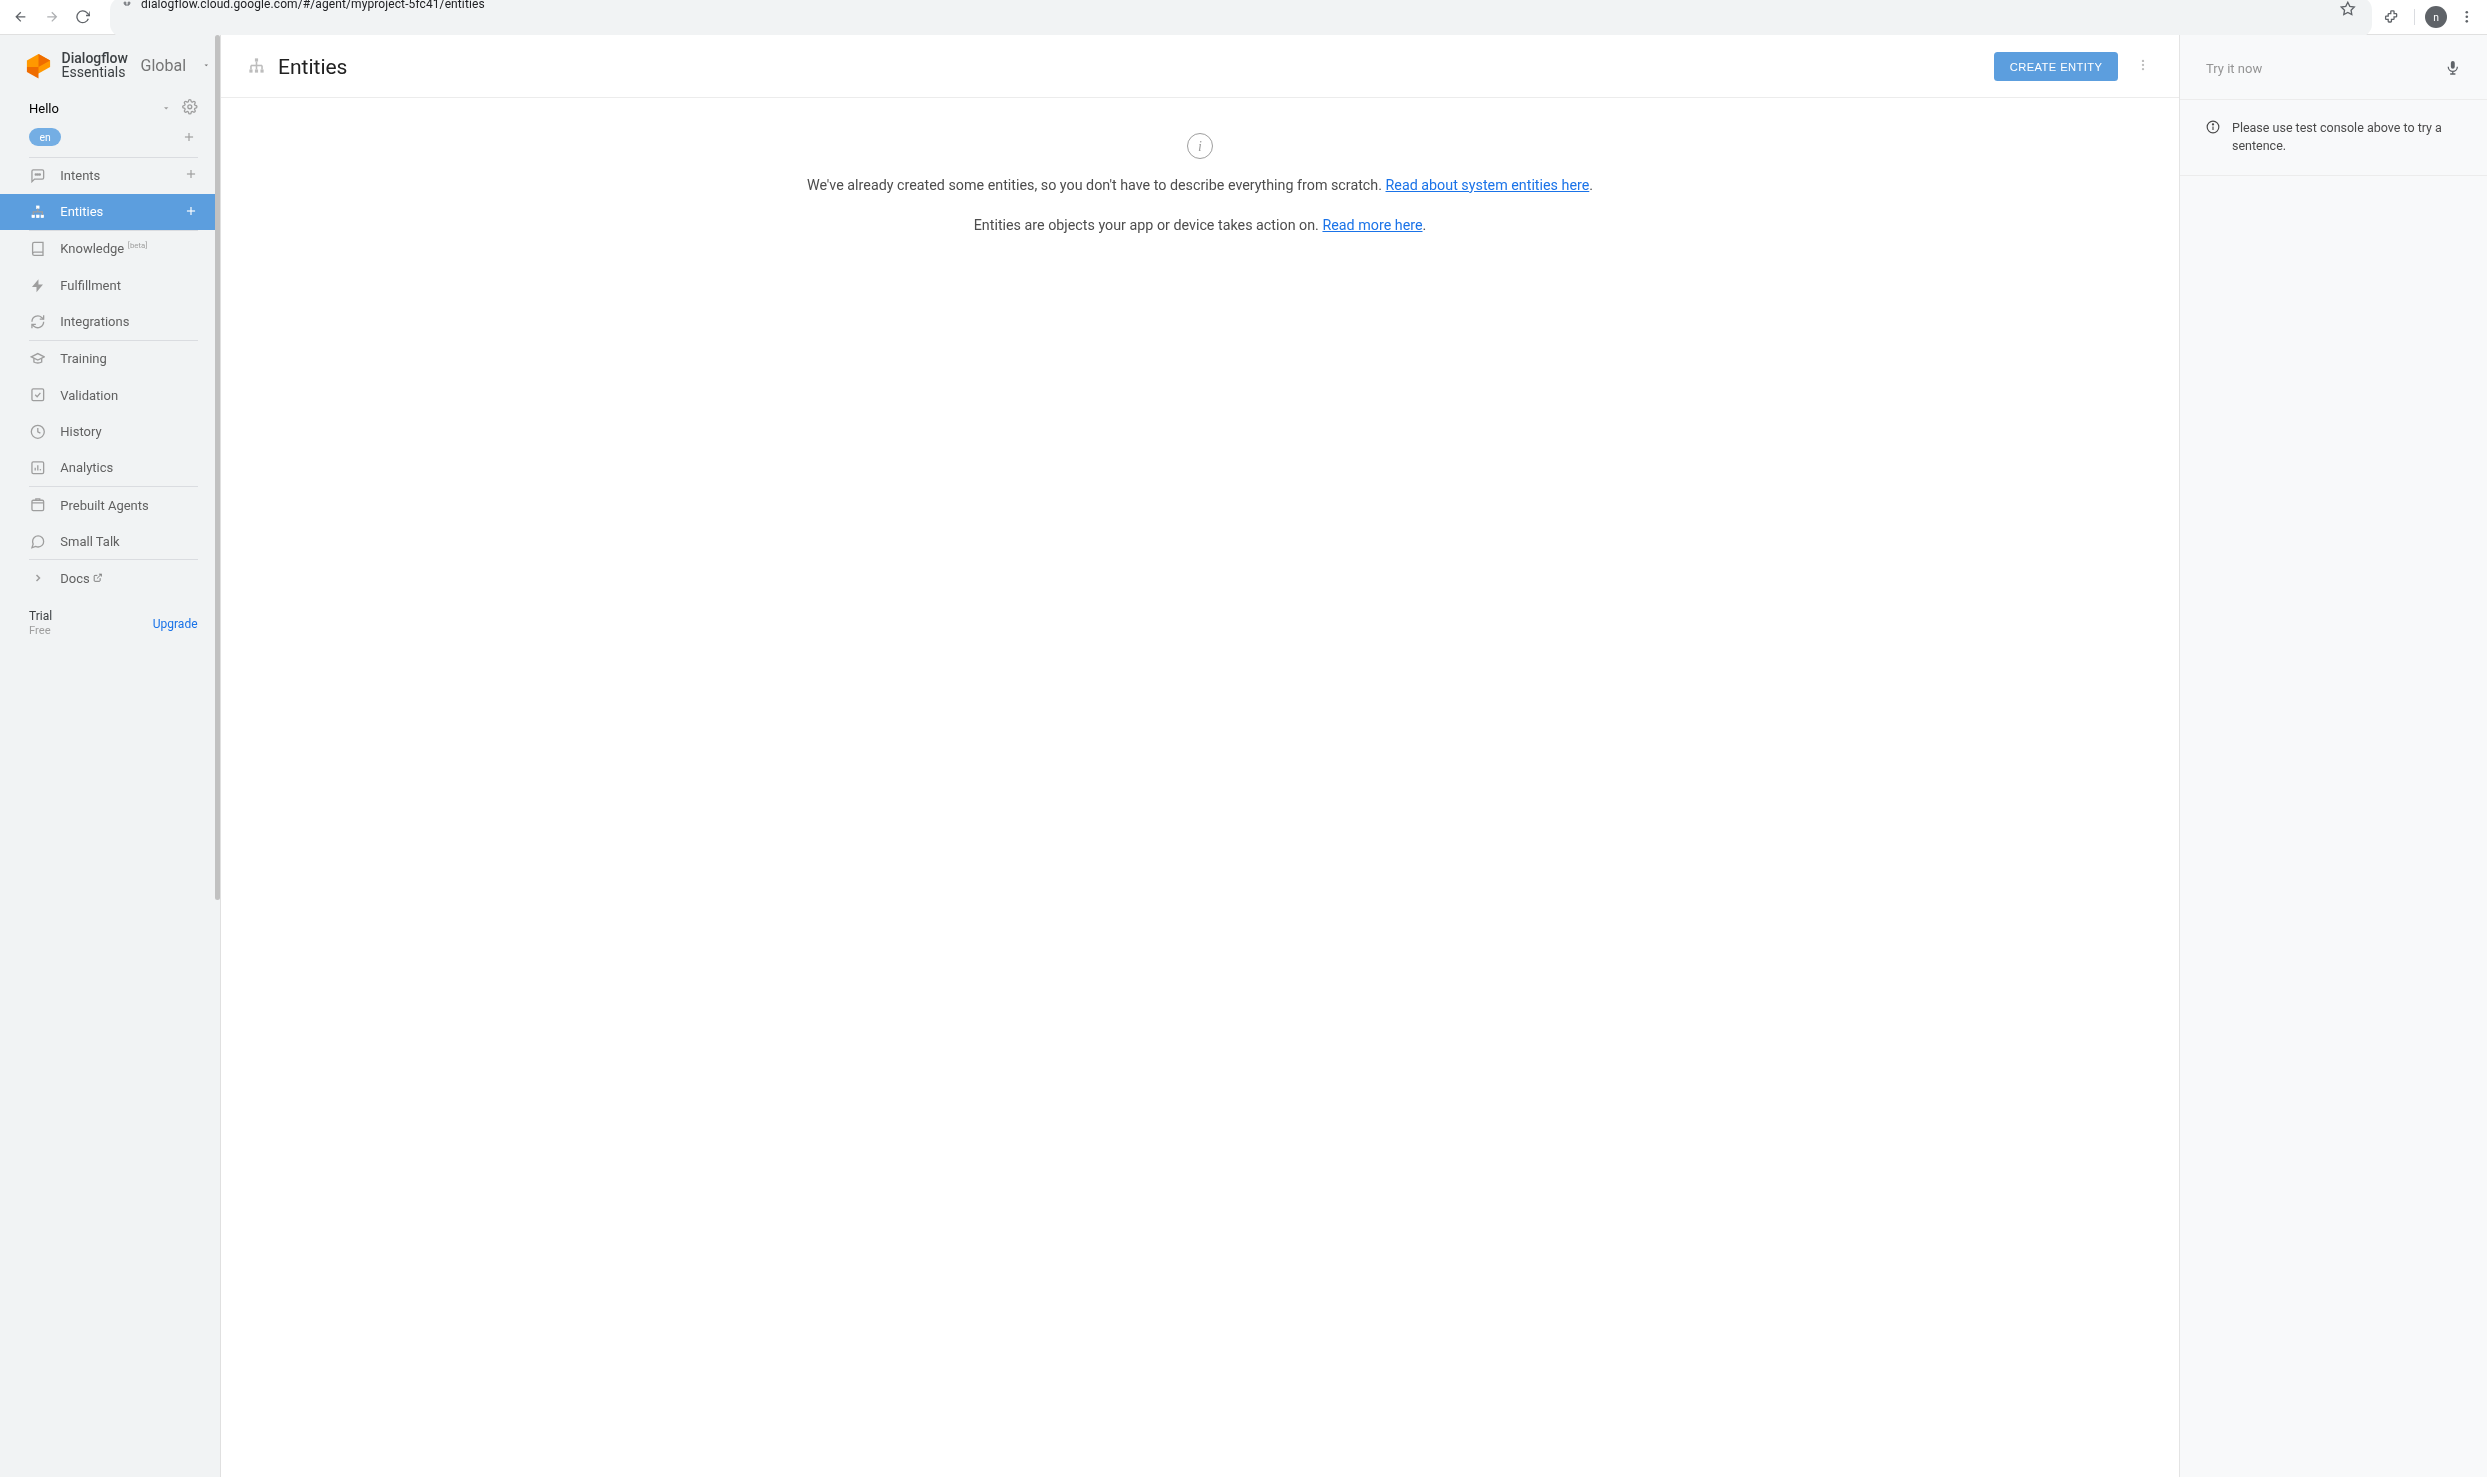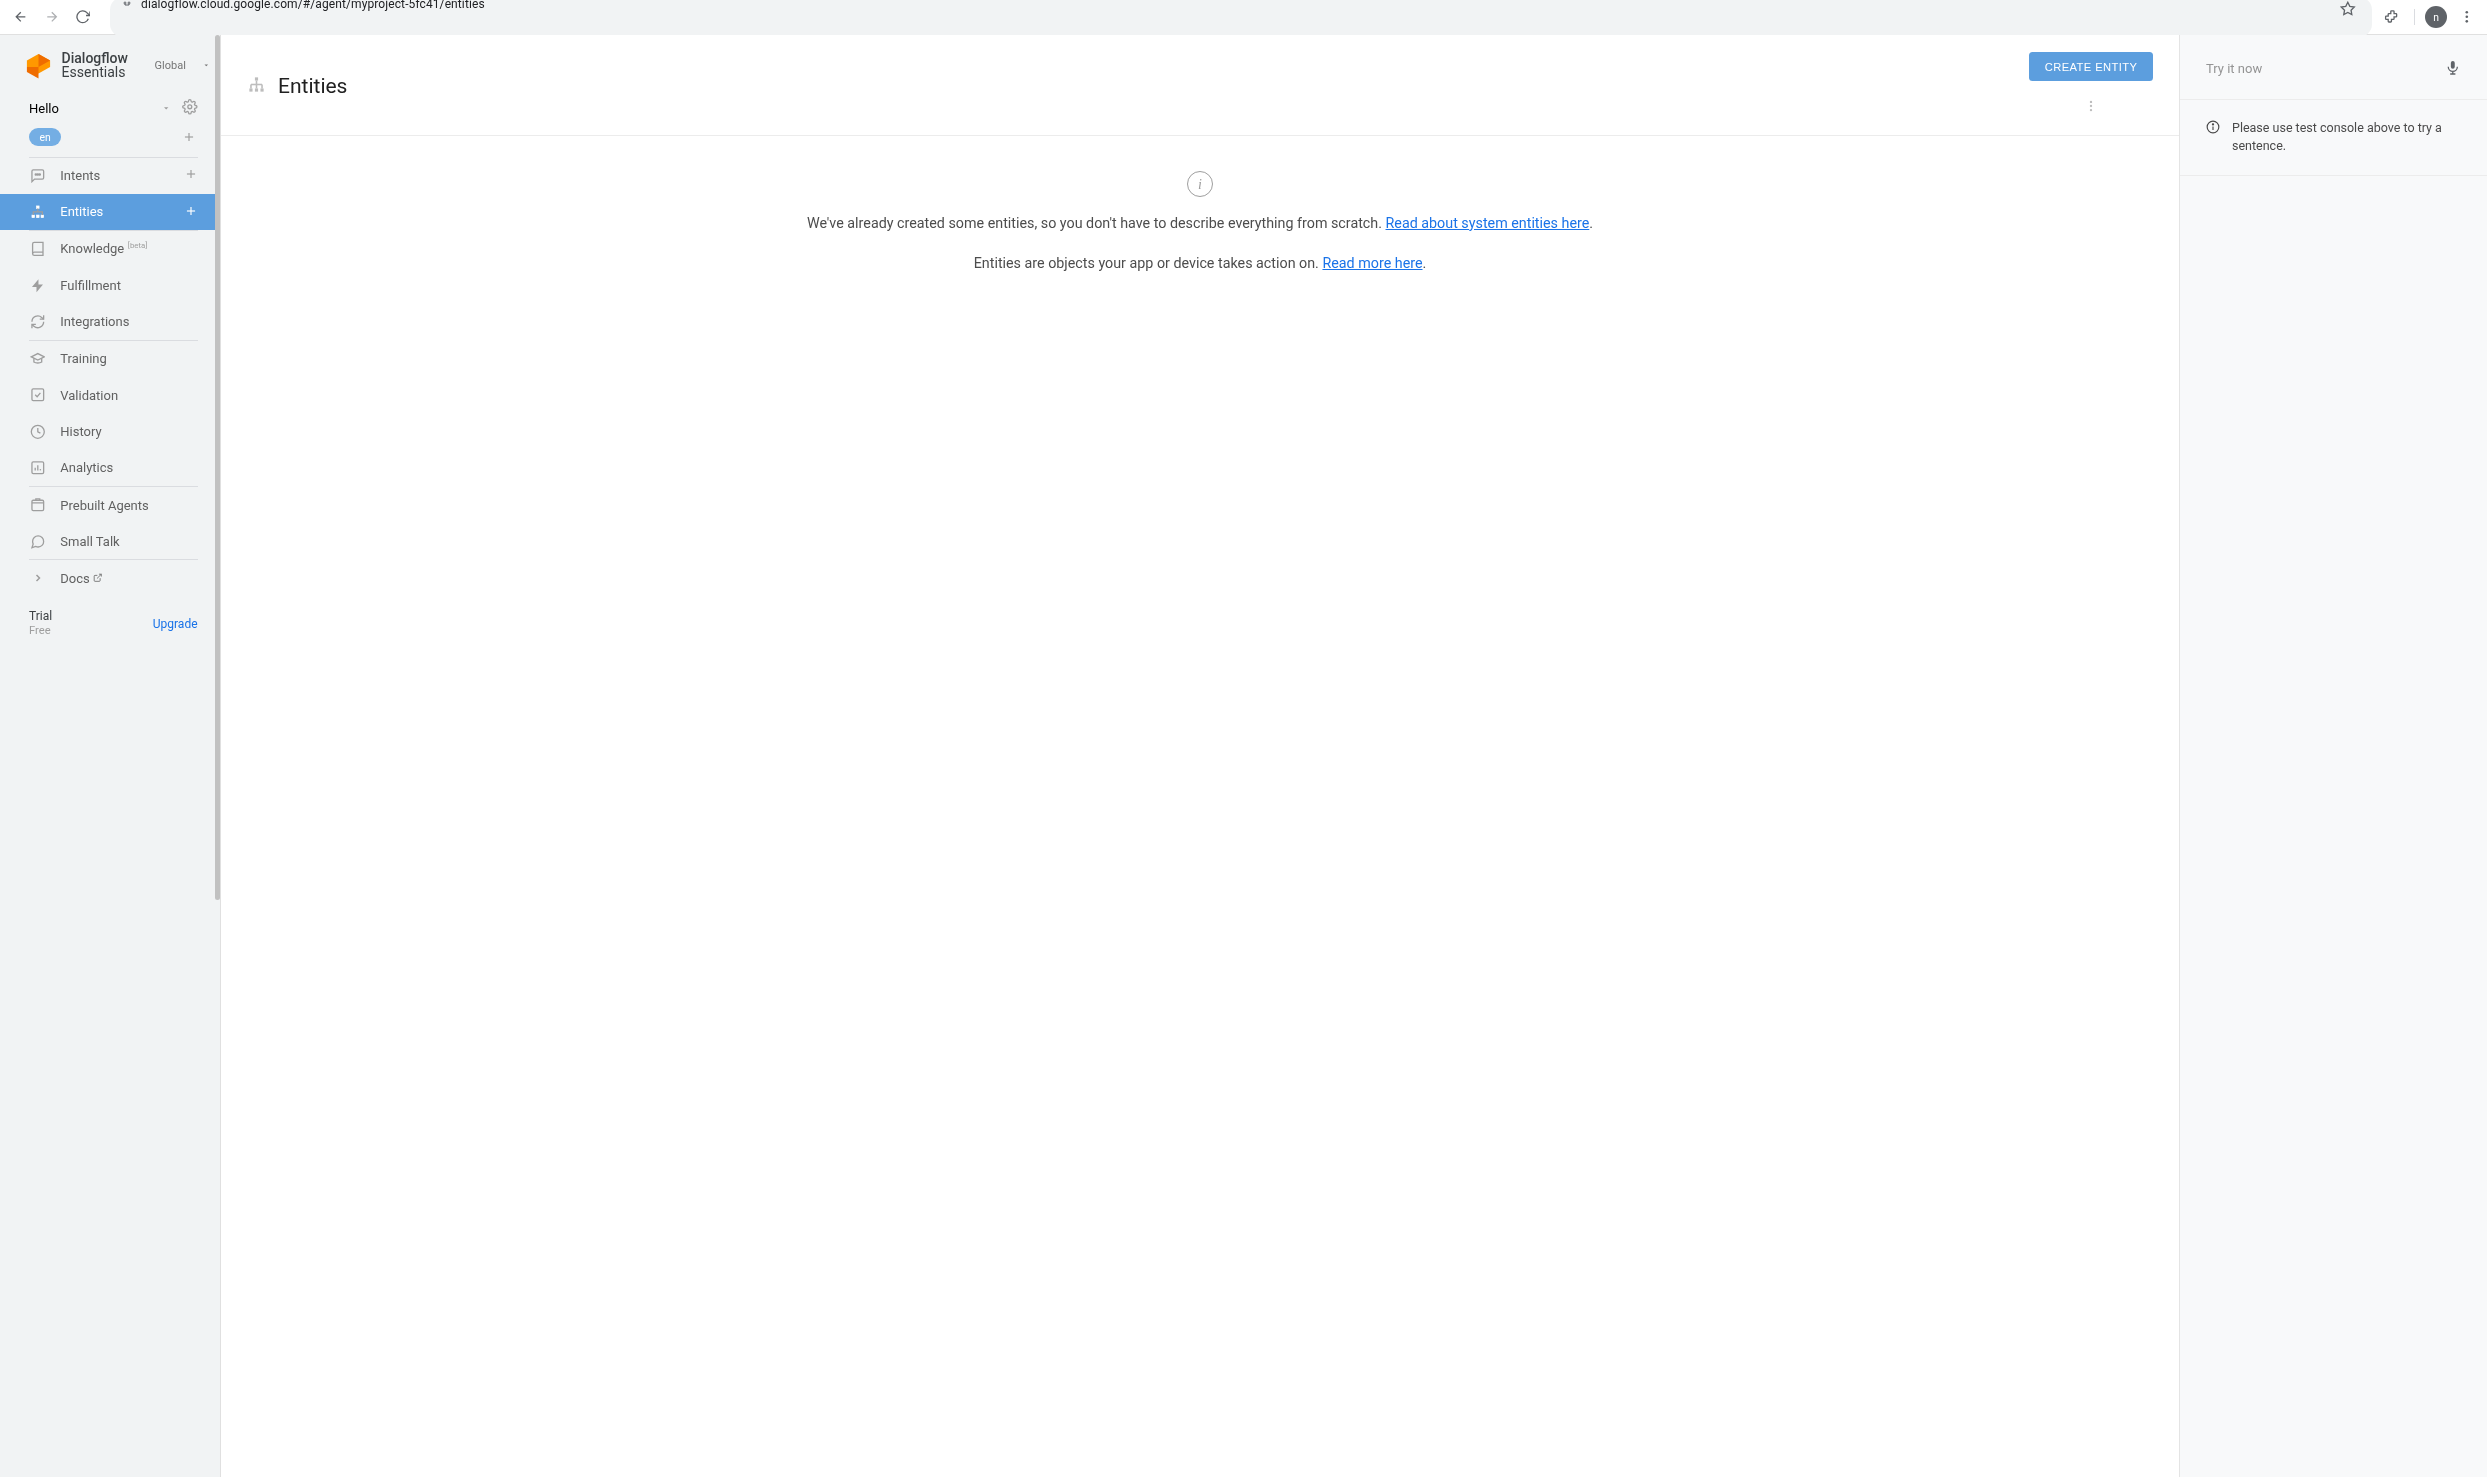--- a/index.html
+++ b/index.html
@@ -20,21 +20,21 @@
 .app { display: flex; height: calc(100vh - 35px); }
 .sidebar { width: 221px; background: #f1f3f4; border-right: 0.9px solid #e0e0e0; overflow-y: auto; position: relative; padding-right: 5.2px; }
 .sidebar::after { content: ""; position: absolute; right: 0; top: 0; width: 5.2px; height: 60%; background: #c1c1c1; border-radius: 2.6px; }
 
 
 .brand { display: flex; align-items: center; padding: 15.6px 14px 10.4px 24px; gap: 8.6px; }
 .brand-logo { width: 29px; height: 29px; position: relative; }
 .brand-text { display: flex; flex-direction: column; line-height: 1.05; }
 .brand-line1 { font-size: 14px; font-weight: 500; color: #3c4043; }
 .brand-line2 { font-size: 14px; font-weight: 400; color: #3c4043; }
-.region-sel { display: flex; align-items: center; gap: 16px; margin-left: 18px; color: #757575; font-size: 11px; cursor: pointer; }
+.region-sel { display: flex; align-items: center; gap: 16px; margin-left: 4px; color: #757575; font-size: 16px; cursor: pointer; }
 
 
 .proj-row { display: flex; align-items: center; justify-content: space-between; padding: 8.6px 17.3px 7px 29px; }
 .proj-name { font-size: 13px; color: #000000; }
 .proj-controls { display: flex; align-items: center; gap: 10.4px; color: #9e9e9e; }
 .caret { cursor: pointer; }
 .gear { cursor: pointer; }
 
 
 .lang-row { display: flex; align-items: center; justify-content: space-between; padding: 3.5px 17.3px 10.4px 29px; }
@@ -62,21 +62,21 @@
 
 
 .main { flex: 1; display: flex; }
 .content-area { flex: 1; background: #fff; border-right: 0.9px solid #e4e4e4; display: flex; flex-direction: column; }
 
 
 .page-header { display: flex; align-items: center; justify-content: space-between; padding: 17.3px 26px 15.6px 26px; border-bottom: 0.9px solid #ececec; }
 .header-left { display: flex; align-items: center; gap: 12px; }
 .header-icon { color: #bdbdbd; }
 .page-title { font-size: 21px; font-weight: 400; color: #212121; }
-.header-right { display: flex; align-items: center; gap: 14px; flex-direction: column; }
+.header-right { display: flex; align-items: center; gap: 14px; }
 .create-btn { background: #5c9ede; color: #fff; border: none; padding: 8.6px 15.6px; font-size: 11.2px; font-weight: 500; letter-spacing: 0.4px; border-radius: 3.5px; cursor: pointer; }
 .kebab { color: #bdbdbd; cursor: pointer; padding: 3.5px; }
 
 
 .tabs { display: flex; padding: 0 26px; border-bottom: 0.9px solid #ececec; }
 .tab { padding: 12px 19px; font-size: 12px; color: #757575; cursor: pointer; border-bottom: 1.7px solid transparent; }
 .tab.active { color: #1a73e8; border-bottom-color: #1a73e8; }
 
 
 .empty-state { padding: 35px 78px; text-align: center; color: #555; font-size: 14.3px; line-height: 1.5; }

